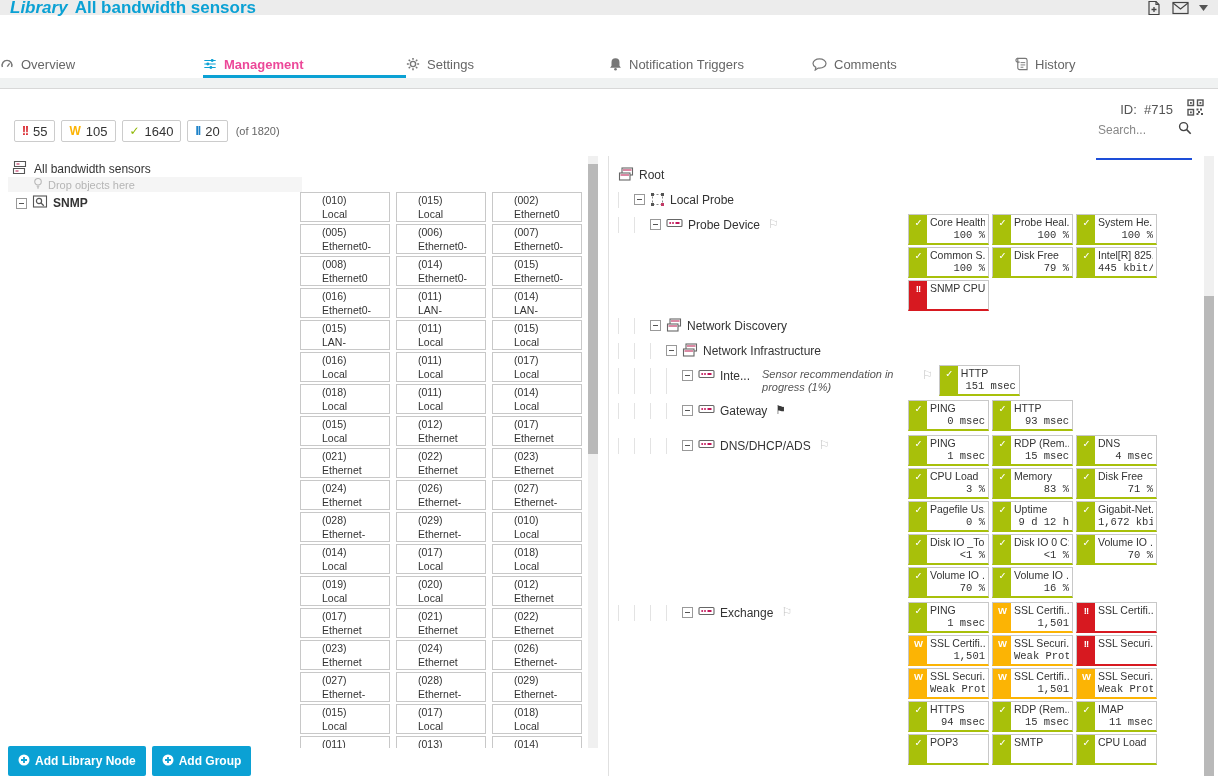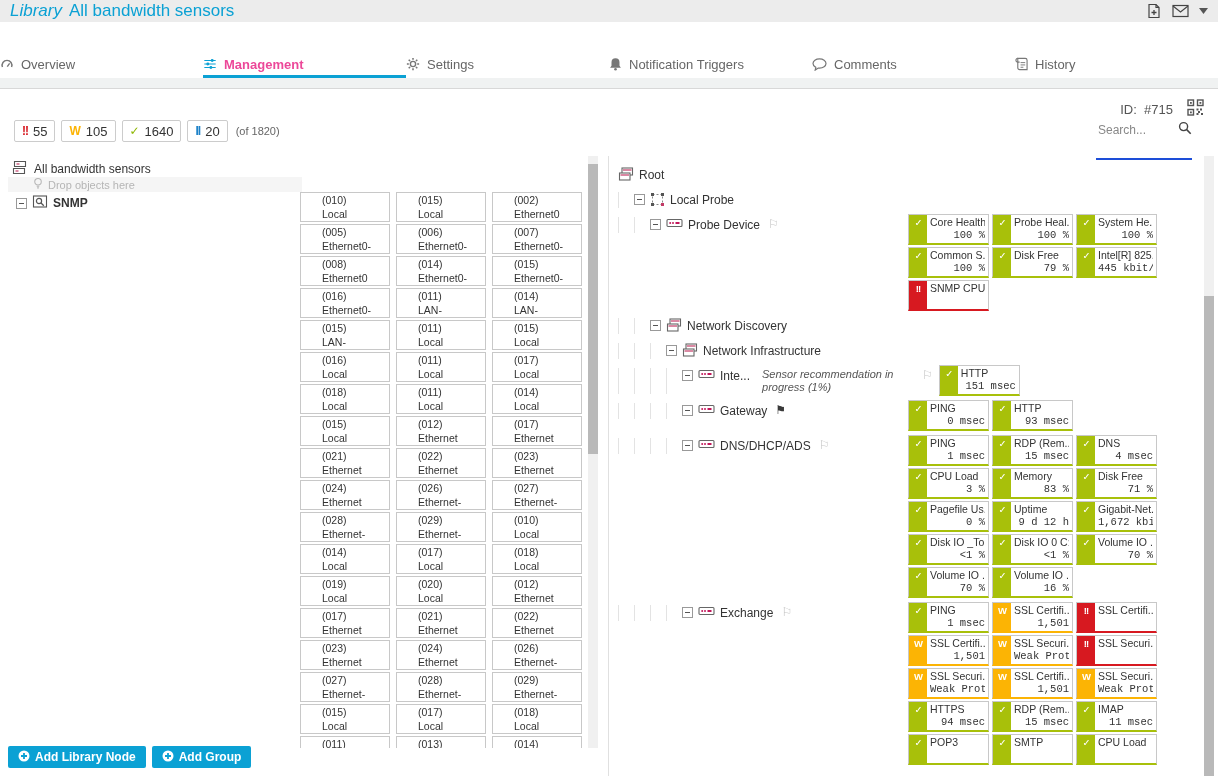--- a/index.html
+++ b/index.html
@@ -2,22 +2,22 @@
 <html><head>
 <meta charset="utf-8">
 <style>
   html,body{margin:0;padding:0;}
   body{
     width:1218px;height:776px;position:relative;overflow:hidden;
     background:#fff;font-family:"Liberation Sans","DejaVu Sans",sans-serif;
     -webkit-font-smoothing:antialiased;
   }
   
-  .header{position:absolute;top:0;left:0;right:0;height:22px;background:#ececec;
-    display:flex;align-items:center;padding:0 10px;box-sizing:border-box;}
+  .header{position:absolute;top:0;left:0;right:0;height:15px;background:#ececec;
+    display:flex;align-items:center;padding:0 10px;box-sizing:border-box;font-weight:bold;}
   .title{font-size:17px;color:#0ba1d4;white-space:nowrap;}
   .title .prefix{font-style:italic;margin-right:7px;}
   .header-icons{margin-left:auto;display:flex;align-items:center;gap:10px;color:#444;}
   .hicon{display:inline-flex;align-items:center;}
   
   .tabbar{position:absolute;top:50px;left:0;right:0;height:28px;display:flex;
     border-bottom:1px solid #e6e6e6;background:#fff;}
   .tab{flex:1;display:flex;align-items:center;justify-content:flex-start;gap:7px;
     font-size:13px;color:#666;position:relative;cursor:pointer;}
   .tab .ticon{display:inline-flex;color:#777;}
@@ -91,21 +91,21 @@
   .sensor-tile.s-warning{--c:#fcb404;}
   .sensor-tile.s-down{--c:#d71920;}
   .sensor-tile .block{flex:none;width:18px;background:var(--c);color:#fff;
     font-size:9.5px;font-weight:bold;text-align:center;line-height:15px;letter-spacing:-1px;}
   .sensor-tile .txt{flex:1;min-width:0;padding:0 3px;}
   .sensor-tile .n{font-size:10.5px;line-height:14px;color:#333;white-space:nowrap;overflow:hidden;}
   .sensor-tile .v{font-size:10.5px;line-height:13px;color:#333;text-align:right;white-space:nowrap;overflow:hidden;font-family:Liberation Mono, monospace;}
   
   .bottom-buttons{position:absolute;left:8px;top:657px;display:flex;gap:6px;}
   .btn{display:inline-flex;align-items:center;gap:5px;background:#0ba1d4;color:#fff;
-    font-size:12px;font-weight:bold;height:22px;padding:0 10px;border-radius:2px;cursor:pointer;}
+    font-size:12px;font-weight:bold;height:30px;padding:0 10px;border-radius:2px;cursor:pointer;}
 </style>
 </head>
 <body>
 
 <div class="header">
   <div class="title">
     <span class="prefix">Library</span><span>All bandwidth sensors</span>
   </div>
   <div class="header-icons">
     <span class="hicon">

